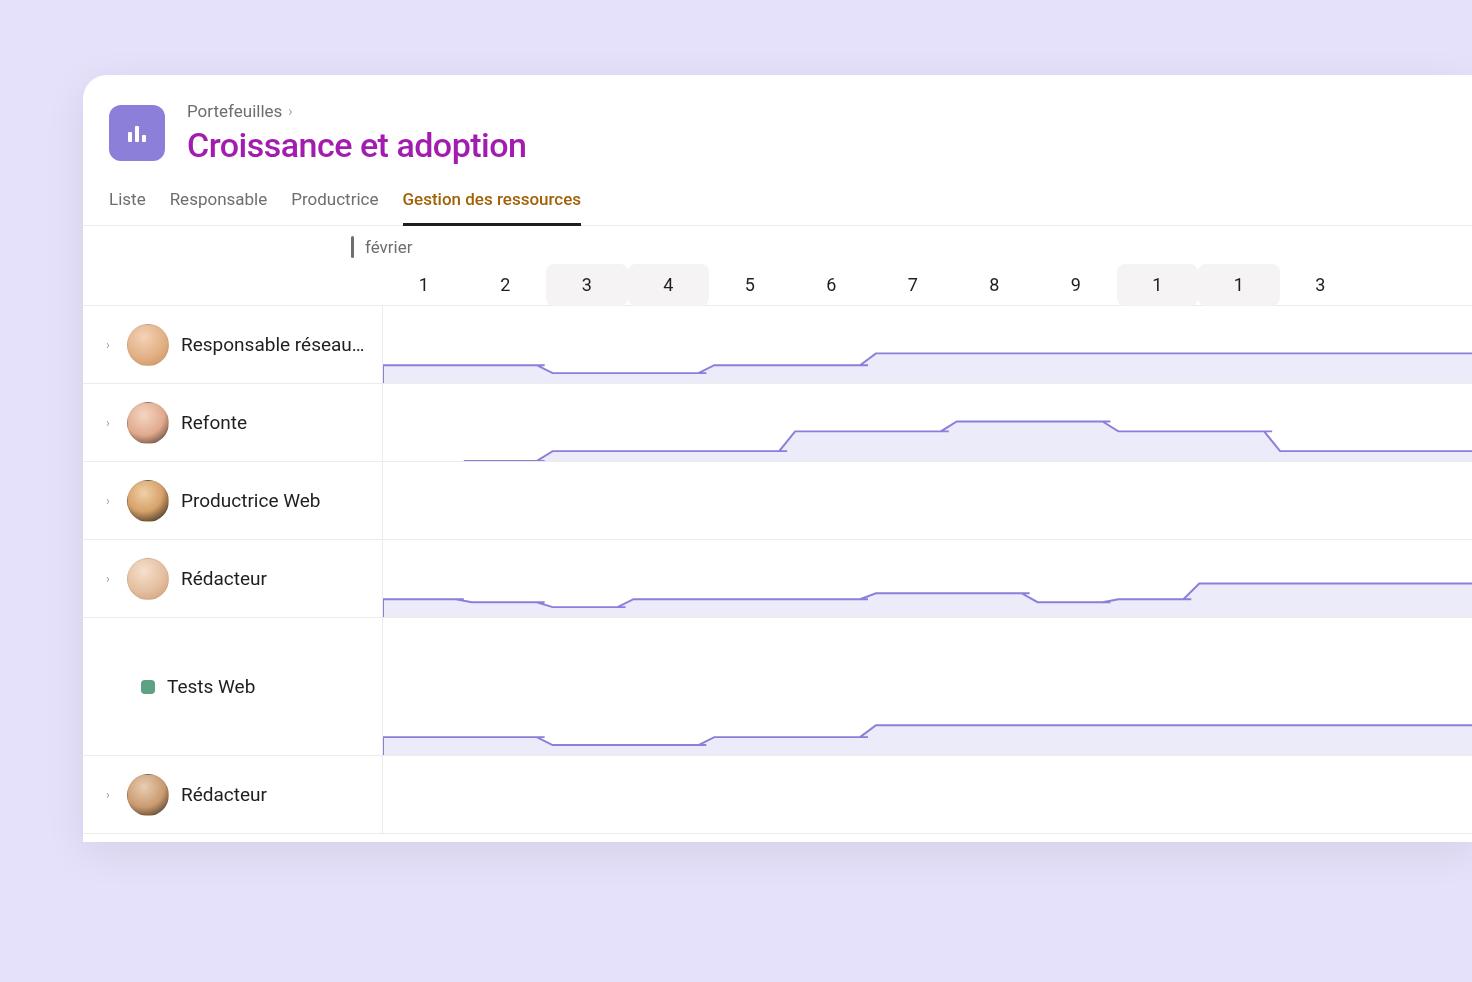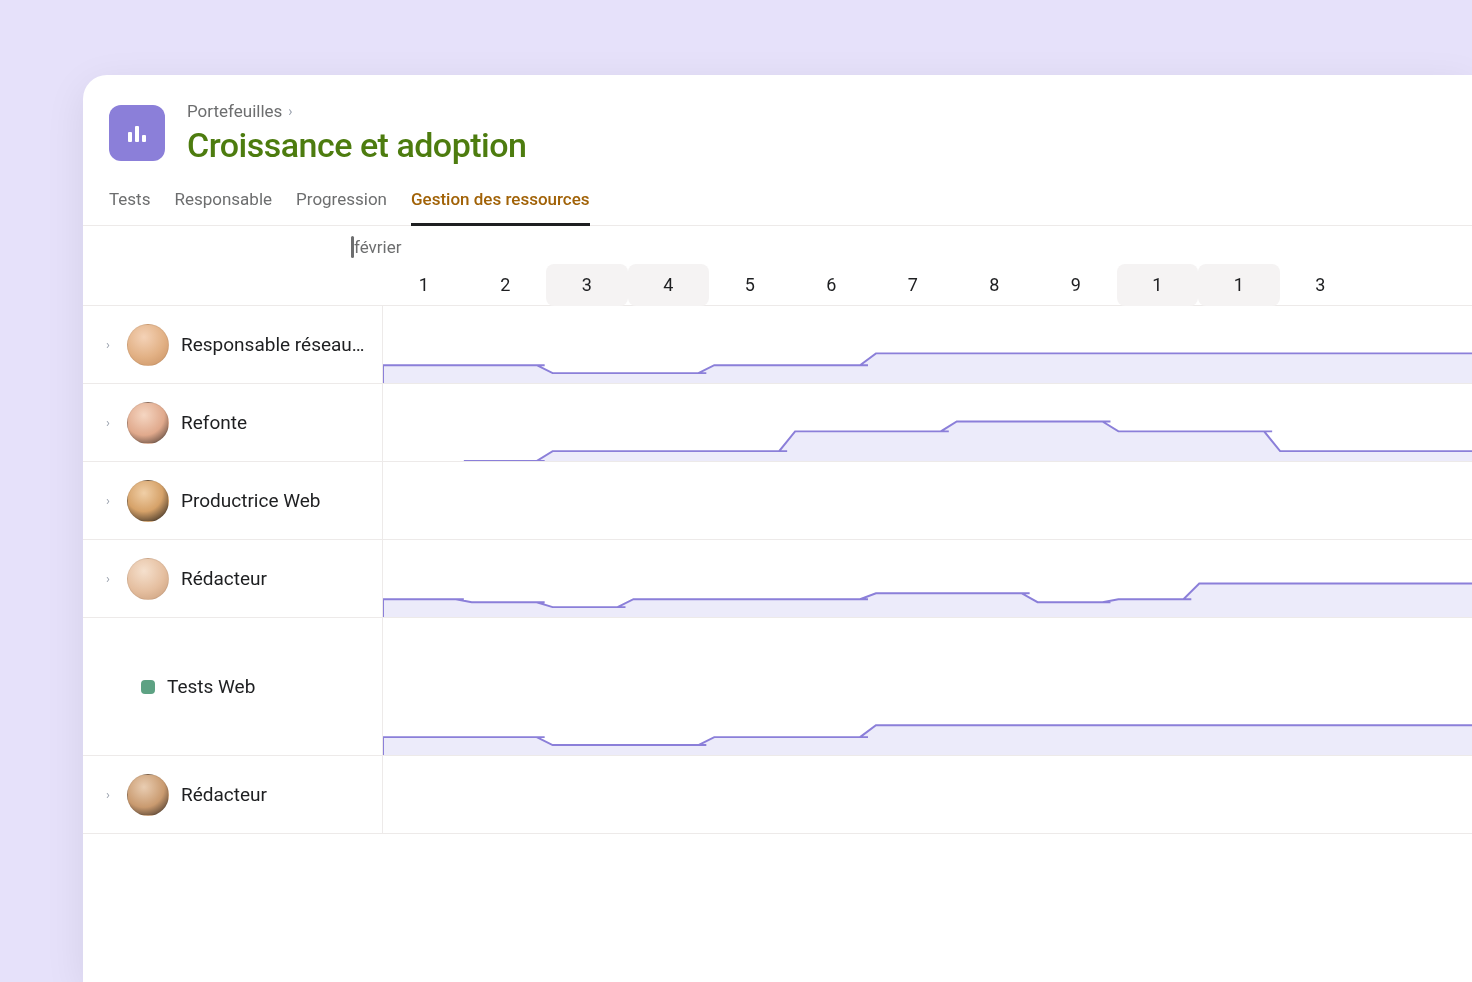--- a/index.html
+++ b/index.html
@@ -10,21 +10,21 @@
     width: 1472px;
     height: 982px;
     overflow: hidden;
     position: relative;
   }
   .app-window {
     position: absolute;
     left: 83px;
     top: 75px;
     width: 1389px;
-    height: 907px;
+    height: 767px;
     background: #ffffff;
     border-radius: 24px 0 0 0;
     box-shadow: 0 10px 40px rgba(0,0,0,0.08);
     overflow: hidden;
   }
 
   
   .header {
     padding: 26px 26px 0 26px;
   }
@@ -49,21 +49,21 @@
     display: flex;
     align-items: center;
     gap: 6px;
     color: #6d6e6f;
     font-size: 17px;
   }
   .breadcrumb-chevron { color:#9ca3af; font-size:14px; }
   .page-title {
     font-size: 34px;
     font-weight: 500;
-    color: #4d7c0f;
+    color: #a21caf;
     letter-spacing: -0.5px;
   }
 
   
   .tabs {
     display: flex;
     gap: 24px;
     margin-top: 18px;
     padding: 0 2px;
     border-bottom: 1px solid #edeae9;
@@ -94,21 +94,21 @@
     height: 80px;
     position: relative;
     border-bottom: 1px solid #edeae9;
   }
   .month-label {
     position: absolute;
     left: 268px;
     top: 10px;
     display: flex;
     align-items: center;
-    gap: 0;
+    gap: 11px;
     color: #6d6e6f;
     font-size: 17px;
   }
   .month-tick {
     width: 3px;
     height: 22px;
     background: #6d6e6f;
     border-radius: 2px;
   }
   .days-row {
@@ -219,23 +219,23 @@
       <div class="header-text">
         <div class="breadcrumb">
           <span>Portefeuilles</span>
           <span class="breadcrumb-chevron">›</span>
         </div>
         <div class="page-title">Croissance et adoption</div>
       </div>
     </div>
 
     <div class="tabs">
-      <div class="tab">Tests</div>
+      <div class="tab">Liste</div>
       <div class="tab">Responsable</div>
-      <div class="tab">Progression</div>
+      <div class="tab">Productrice</div>
       <div class="tab active">Gestion des ressources</div>
     </div>
   </div>
 
   <div class="timeline-wrap">
     <div class="timeline-header">
       <div class="month-label">
         <div class="month-tick"></div>
         <span>février</span>
       </div>

